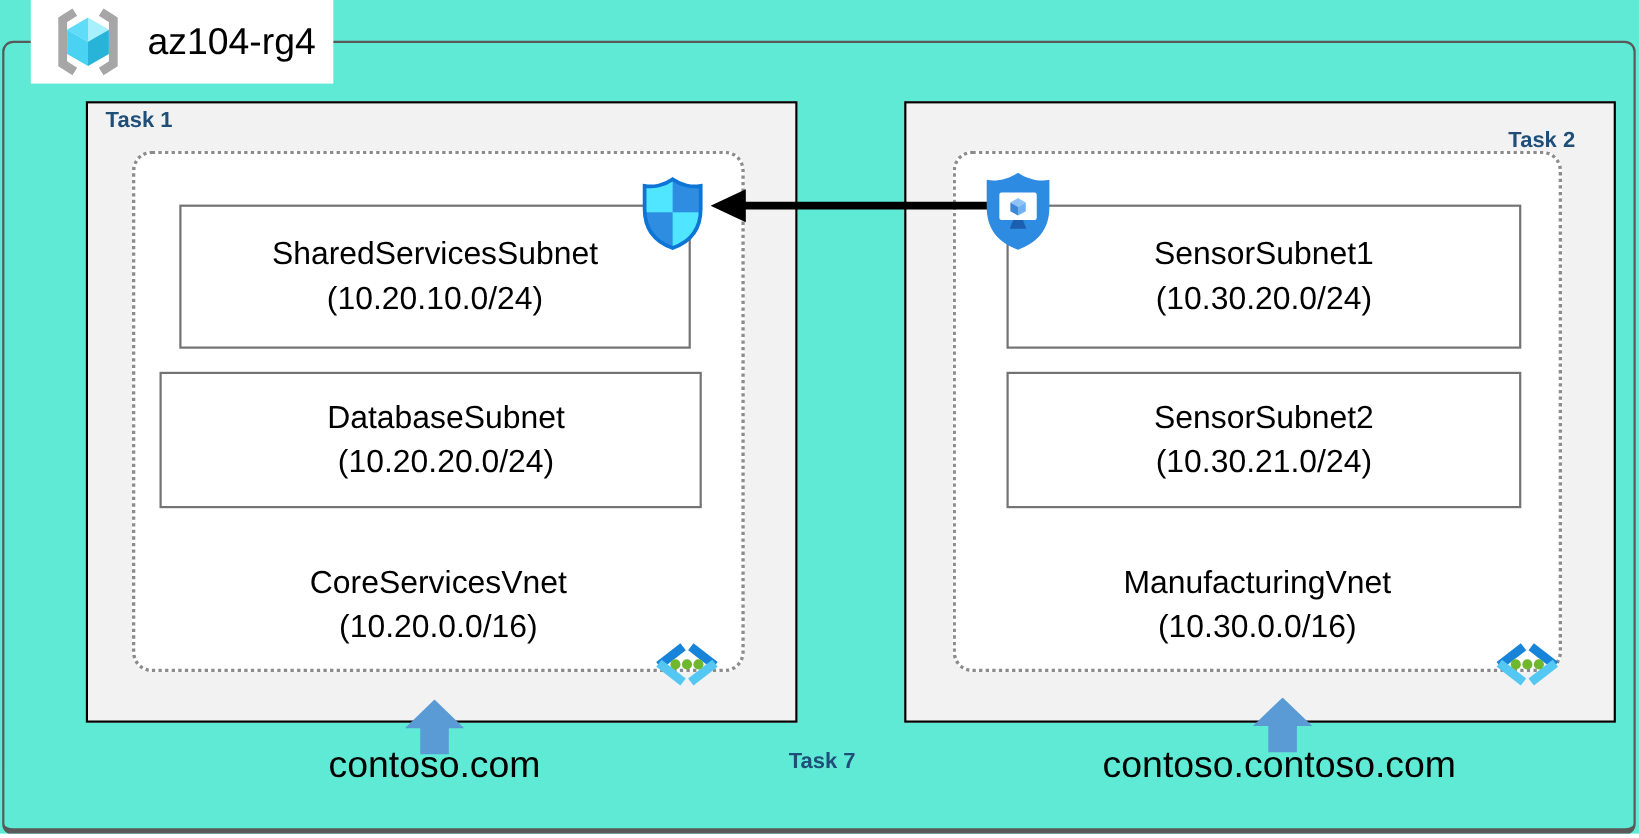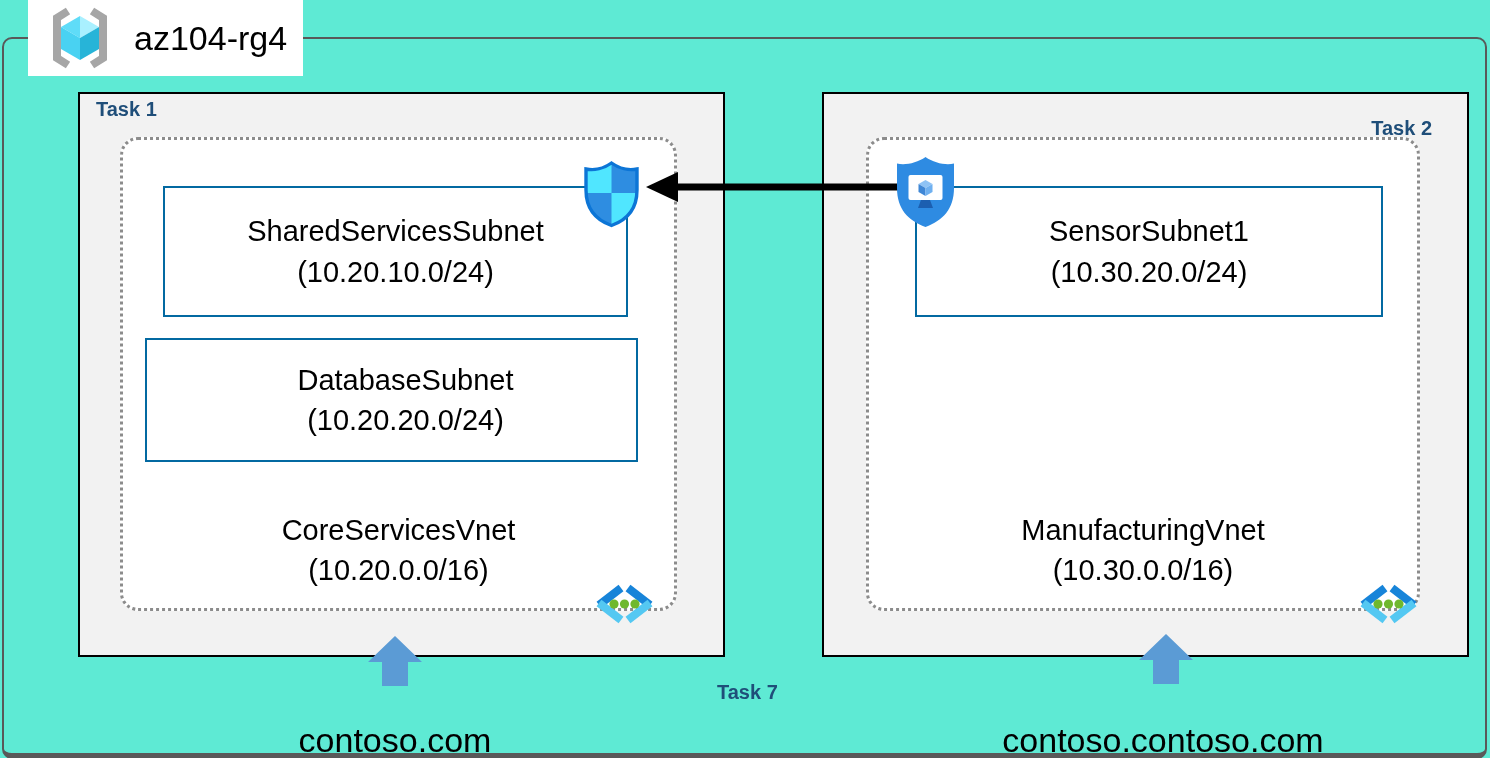--- a/index.html
+++ b/index.html
@@ -31,21 +31,21 @@
   .task4-label { left:717px; top:681px; }
 
   .vnet-dash {
     position:absolute; top:137px; height:468px; background:#ffffff;
     border:3px dotted #8C8C8C; border-radius:18px; z-index:2;
   }
   .vnet-dash.left  { left:120px; width:551px; }
   .vnet-dash.right { left:866px; width:548px; }
 
   .subnet {
-    position:absolute; background:#ffffff; border:2px solid #0369a1; z-index:3;
+    position:absolute; background:#ffffff; border:2px solid #737373; z-index:3;
     display:flex; flex-direction:column; justify-content:center; align-items:center;
     font-size:29px; line-height:1.38; color:#000; text-align:center;
   }
   .subnet.l1 { left:163px; top:186px; width:461px; height:127px; }
   .subnet.l2 { left:145px; top:338px; width:461px; height:120px;padding-left:28px; }
   .subnet.r1 { left:915px; top:186px; width:464px; height:127px; }
   .subnet.r2 { left:915px; top:338px; width:464px; height:120px; }
 
   .vnet-label {
     position:absolute; top:510px; text-align:center; z-index:3;
@@ -57,21 +57,21 @@
   .icon { position:absolute; z-index:6; line-height:0; }
   .nsg-icon       { left:582px;  top:160px; }
   .bastion-icon   { left:894px;  top:155px; }
   .vnet-icon-l    { left:591px;  top:583px; }
   .vnet-icon-r    { left:1355px; top:583px; }
   .peering-arrow  { left:638px;  top:164px; z-index:5; }
   .up-arrow-l     { left:368px;  top:636px; z-index:3; }
   .up-arrow-r     { left:1139px; top:634px; z-index:3; }
 
   .dns-label {
-    position:absolute; top:721px; width:460px; text-align:center;
+    position:absolute; top:676px; width:460px; text-align:center;
     font-size:34px; color:#000; z-index:2; white-space:nowrap;
   }
   .dns-label.left  { left:165px; }
   .dns-label.right { left:933px; }
 </style>
 </head>
 <body>
 
 <div class="page">
 
@@ -104,20 +104,24 @@
     <div>(10.20.10.0/24)</div>
   </div>
   <div class="subnet l2">
     <div>DatabaseSubnet</div>
     <div>(10.20.20.0/24)</div>
   </div>
 
   <div class="subnet r1">
     <div>SensorSubnet1</div>
     <div>(10.30.20.0/24)</div>
+  </div>
+  <div class="subnet r2">
+    <div>SensorSubnet2</div>
+    <div>(10.30.21.0/24)</div>
   </div>
 
   <div class="vnet-label left">
     <div>CoreServicesVnet</div>
     <div>(10.20.0.0/16)</div>
   </div>
   <div class="vnet-label right">
     <div>ManufacturingVnet</div>
     <div>(10.30.0.0/16)</div>
   </div>

